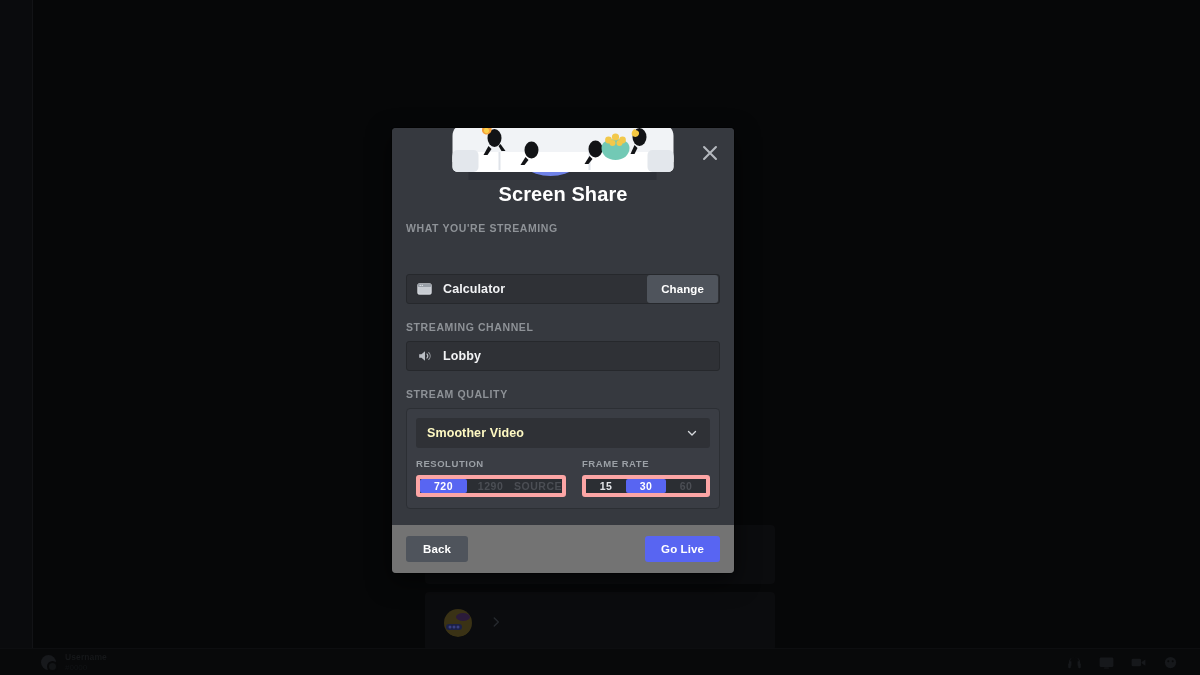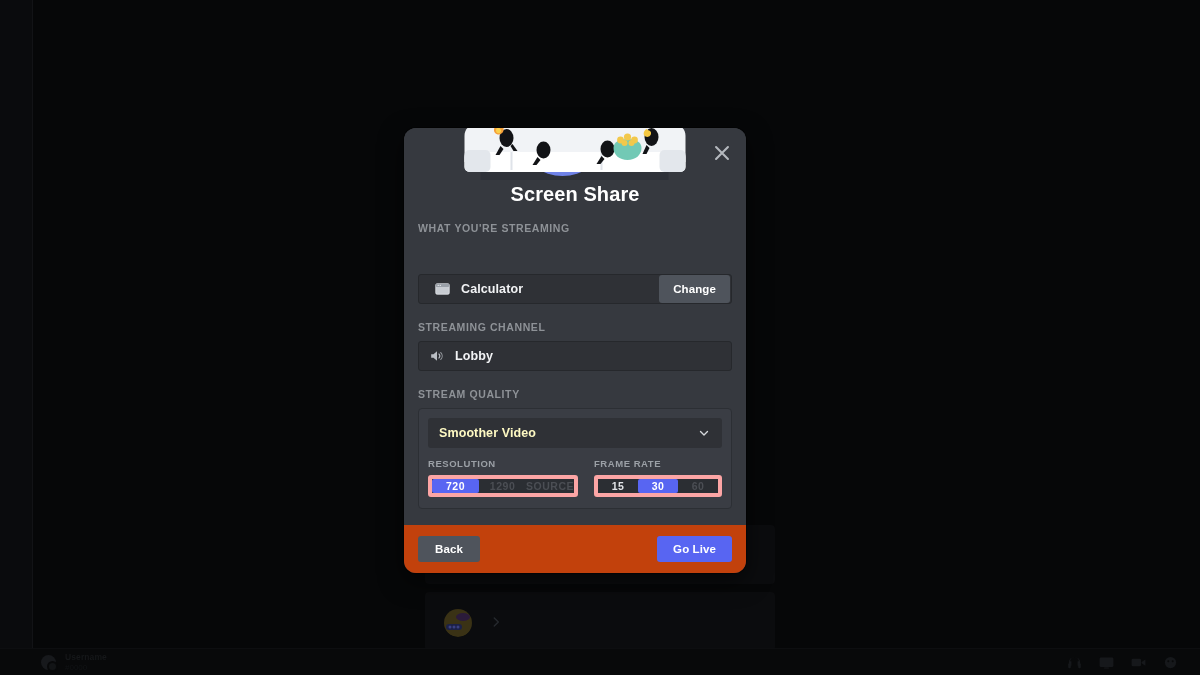--- a/index.html
+++ b/index.html
@@ -56,22 +56,22 @@
   .tb-names { margin-left:9px; display:flex; flex-direction:column; gap:1px; }
   .tb-name { font-size:8.5px; font-weight:700; color:#151719; letter-spacing:.1px; }
   .tb-tag  { font-size:8px; color:#111315; }
   .tb-spacer { flex:1; }
   .tb-icons { display:flex; gap:17px; align-items:center; margin-right:8px; }
   .tb-ico { width:15px; height:13px; color:#16181b; }
   .tb-ico svg { width:100%; height:100%; display:block; }
 
   
   .modal {
-    position:absolute; left:404px; top:128px;
-    width:342px; border-radius:12px;
+    position:absolute; left:392px; top:128px;
+    width:342px; border-radius:4px;
     background:#36393f;
     box-shadow:0 0 0 1px rgba(0,0,0,.35), 0 8px 24px rgba(0,0,0,.6);
     overflow:hidden; z-index:20;
   }
   .hero {
     position:relative; height:52px; overflow:visible; background:#36393f;
   }
   .hero-art {
     position:absolute; left:50%; transform:translateX(-50%);
     top:-48px; width:249px; height:100px; overflow:visible;
@@ -92,21 +92,21 @@
   .m-body { padding:16px 14px 0; }
 
   .sec-label {
     font-size:10.5px; font-weight:700; color:#8e9297;
     letter-spacing:.6px; margin-bottom:8px; text-transform:uppercase;
   }
 
   .pick-row {
     display:flex; align-items:center; height:30px;
     background:#2f3136; border:1px solid #26282c; border-radius:3px;
-    padding-left:16px; overflow:hidden; margin-bottom:17px;margin-top:40px;
+    padding-left:10px; overflow:hidden; margin-bottom:17px;margin-top:40px;
   }
   .pick-row .win-ico { width:15px; height:14px; flex:0 0 15px; color:#c6cad0; }
   .pick-row .win-ico svg { width:100%; height:100%; display:block; }
   .pick-row .pick-name {
     margin-left:11px; flex:1; font-size:12.5px; font-weight:700;
     color:#f2f3f5; letter-spacing:.1px;
   }
   .change-btn {
     height:28px; padding:0 14px; display:flex; align-items:center;
     background:#4f545c; color:#ffffff; font-size:11.5px; font-weight:700;
@@ -155,21 +155,21 @@
   .seg-btn {
     flex:1; display:flex; align-items:center; justify-content:center;
     font-size:10.5px; font-weight:700; letter-spacing:.5px;
     color:#e3e5e8; background:transparent; border:none; cursor:pointer;
     font-family:inherit; height:100%;
   }
   .seg-btn.active { background:#5865f2; color:#ffffff; border-radius:2px; }
   .seg-btn.disabled { color:#4b4e54; cursor:default; }
 
   .m-footer {
-    margin-top:16px; background:#c2410c;
+    margin-top:16px; background:#737373;
     padding:11px 14px; display:flex; align-items:center;
     justify-content:space-between;
   }
   .back-btn {
     height:26px; padding:0 17px; display:flex; align-items:center;
     background:#4f545c; color:#ffffff; font-size:11.5px; font-weight:700;
     border:none; border-radius:3px; cursor:pointer; font-family:inherit;
     letter-spacing:.1px;
   }
   .golive-btn {

